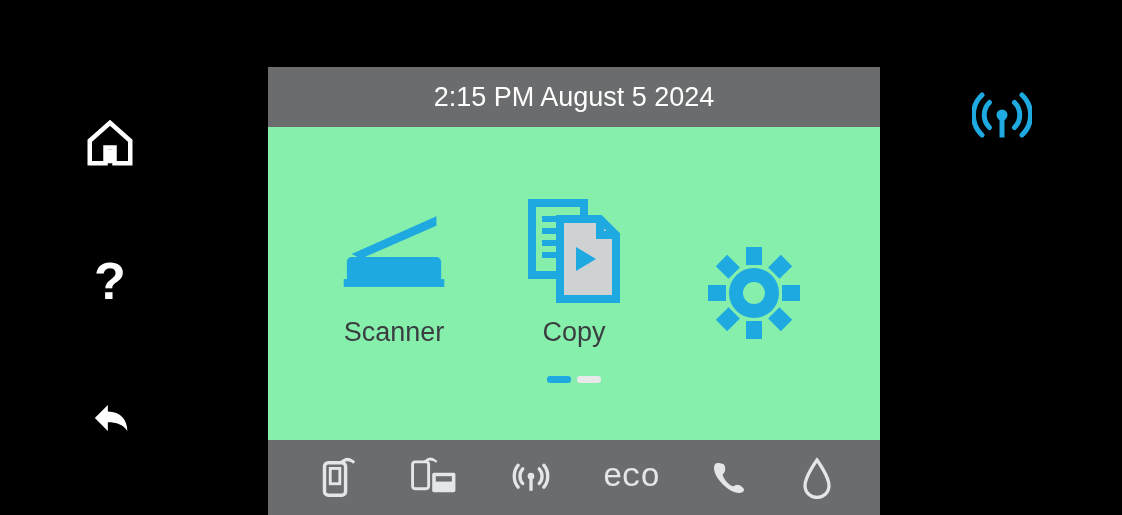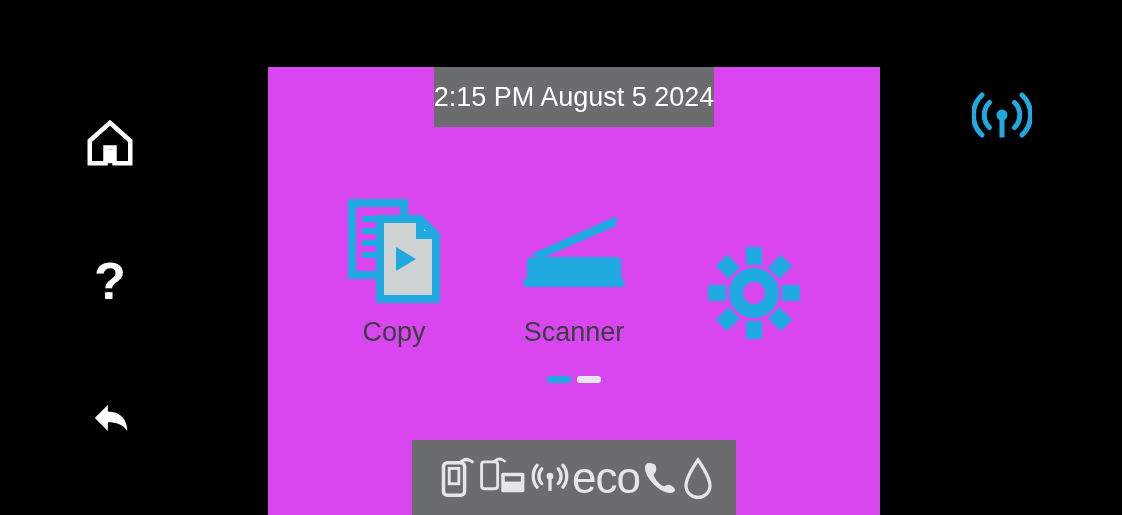--- a/index.html
+++ b/index.html
@@ -40,24 +40,23 @@
       position: absolute;
       right: 90px;
       top: 85px;
     }
     .screen {
       position: absolute;
       left: 268px;
       top: 67px;
       width: 612px;
       height: 448px;
-      background: #d946ef;
-      display: flex;
-      flex-direction: column;
-      align-items: center;
+      background: #86efac;
+      display: flex;
+      flex-direction: column;
     }
     .status-bar {
       background: #6a6c6d;
       height: 60px;
       display: flex;
       align-items: center;
       justify-content: center;
       color: #fff;
       font-size: 27px;
     }
@@ -114,23 +113,24 @@
       padding: 0 20px;
     }
     .bottom-item {
       cursor: pointer;
       display: flex;
       align-items: center;
       justify-content: center;
     }
     .eco-text {
       color: #e4e6e7;
-      font-size: 44px;
+      font-size: 33px;
       font-weight: 500;
       letter-spacing: -1px;
+      font-family: Liberation Mono, monospace;
     }
   </style>
 </head>
 <body>
 
 <div class="left-nav">
   <div class="left-nav-item">
     <svg width="54" height="54" viewBox="0 0 24 24">
       <path d="M3 11 L12 3 L21 11 L21 21 L14 21 L14 14 L10 14 L10 21 L3 21 Z" fill="none" stroke="#fff" stroke-width="2"></path>
       <rect x="10" y="15" width="4" height="6" fill="#fff"></rect>
@@ -157,46 +157,46 @@
   </svg>
 </div>
 
 <div class="screen">
   <div class="status-bar">
     <span>2:15 PM August 5 2024</span>
   </div>
 
   <div class="app-area">
     <div class="app-grid">
+
+      <div class="app-item">
+        <div class="app-icon">
+          <svg width="130" height="110" viewBox="0 0 70 55">
+            <path d="M8 30 L62 6 L62 12 L14 33 Z" fill="#1fa9e1"></path>
+            <rect x="5" y="32" width="60" height="16" rx="3" fill="#1fa9e1"></rect>
+            <rect x="3" y="46" width="64" height="5" fill="#1fa9e1"></rect>
+          </svg>
+        </div>
+        <span class="app-label">Scanner</span>
+      </div>
 
       <div class="app-item">
         <div class="app-icon">
           <svg width="100" height="110" viewBox="0 0 50 55">
             <rect x="4" y="4" width="26" height="36" fill="none" stroke="#1fa9e1" stroke-width="4"></rect>
             <line x1="9" y1="12" x2="16" y2="12" stroke="#1fa9e1" stroke-width="3"></line>
             <line x1="9" y1="18" x2="16" y2="18" stroke="#1fa9e1" stroke-width="3"></line>
             <line x1="9" y1="24" x2="16" y2="24" stroke="#1fa9e1" stroke-width="3"></line>
             <line x1="9" y1="30" x2="16" y2="30" stroke="#1fa9e1" stroke-width="3"></line>
             <path d="M18 12 L38 12 L46 20 L46 52 L18 52 Z" fill="#cfd2d3" stroke="#1fa9e1" stroke-width="4"></path>
             <path d="M38 12 L38 20 L46 20" fill="none" stroke="#1fa9e1" stroke-width="4"></path>
             <path d="M26 26 L36 32 L26 38 Z" fill="#1fa9e1"></path>
           </svg>
         </div>
         <span class="app-label">Copy</span>
-      </div>
-
-      <div class="app-item">
-        <div class="app-icon">
-          <svg width="130" height="110" viewBox="0 0 70 55">
-            <path d="M8 30 L62 6 L62 12 L14 33 Z" fill="#1fa9e1"></path>
-            <rect x="5" y="32" width="60" height="16" rx="3" fill="#1fa9e1"></rect>
-            <rect x="3" y="46" width="64" height="5" fill="#1fa9e1"></rect>
-          </svg>
-        </div>
-        <span class="app-label">Scanner</span>
       </div>
 
       <div class="app-item">
         <div class="app-icon">
           <svg width="100" height="100" viewBox="0 0 50 50">
             <g transform="translate(25,25)">
               <circle r="9" fill="none" stroke="#1fa9e1" stroke-width="7"></circle>
               <g>
                 <rect x="-4" y="-23" width="8" height="9" fill="#1fa9e1"></rect>
                 <rect x="-4" y="-23" width="8" height="9" fill="#1fa9e1" transform="rotate(45)"></rect>

